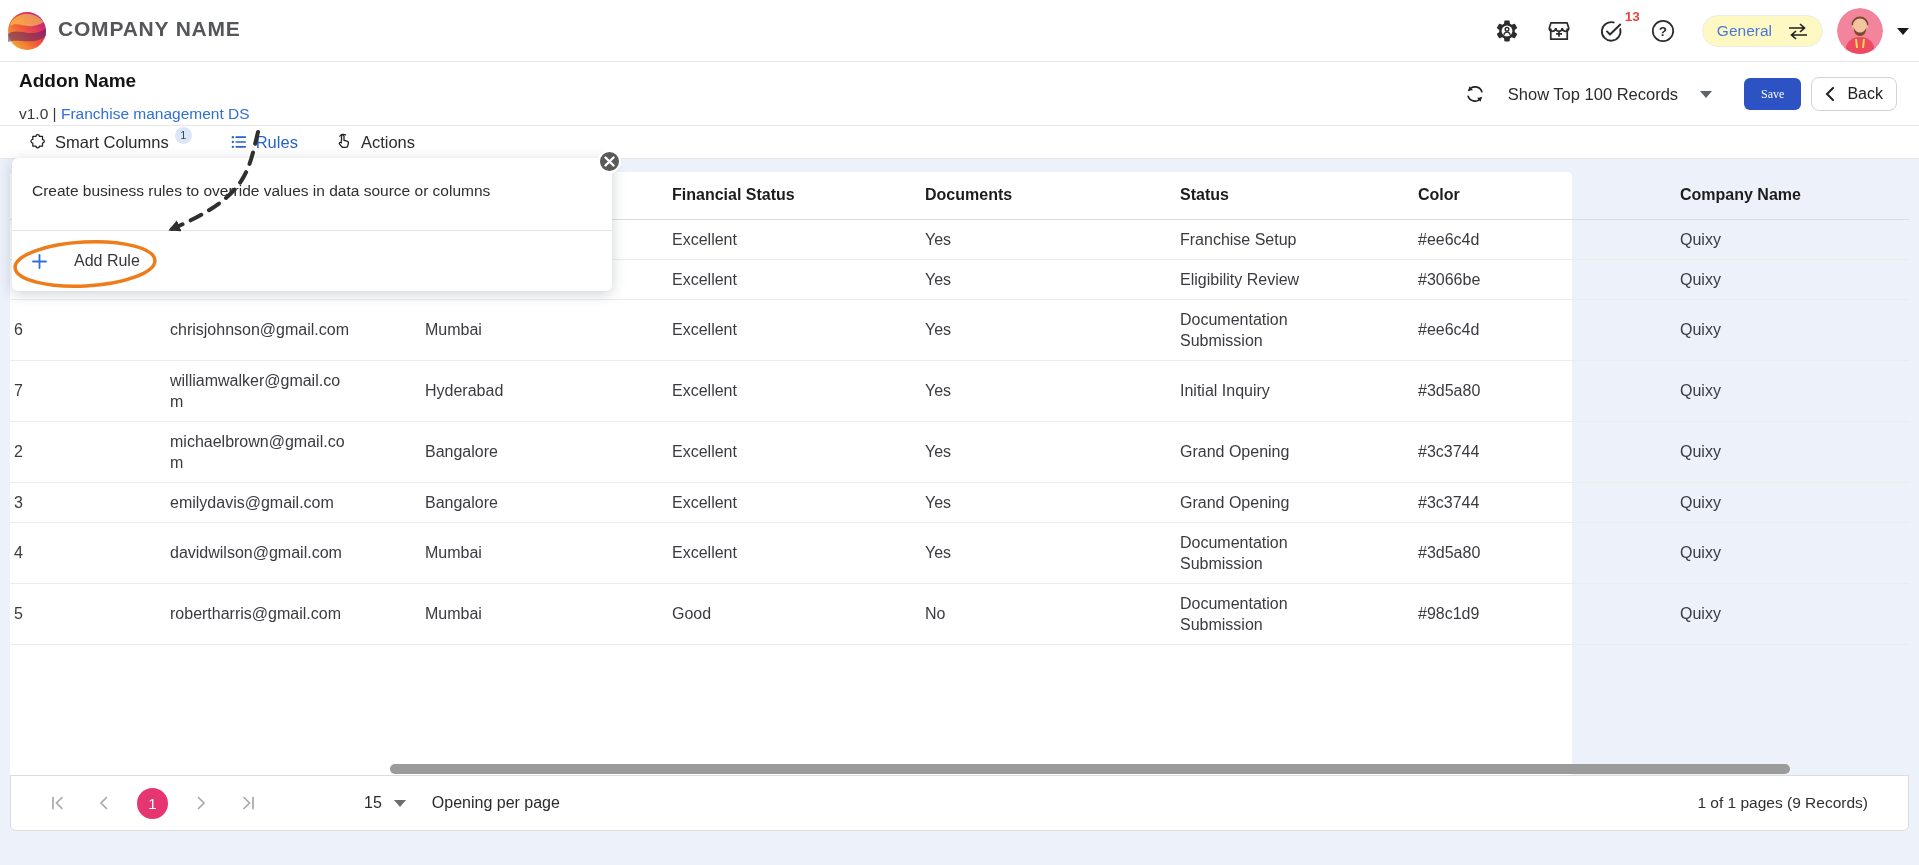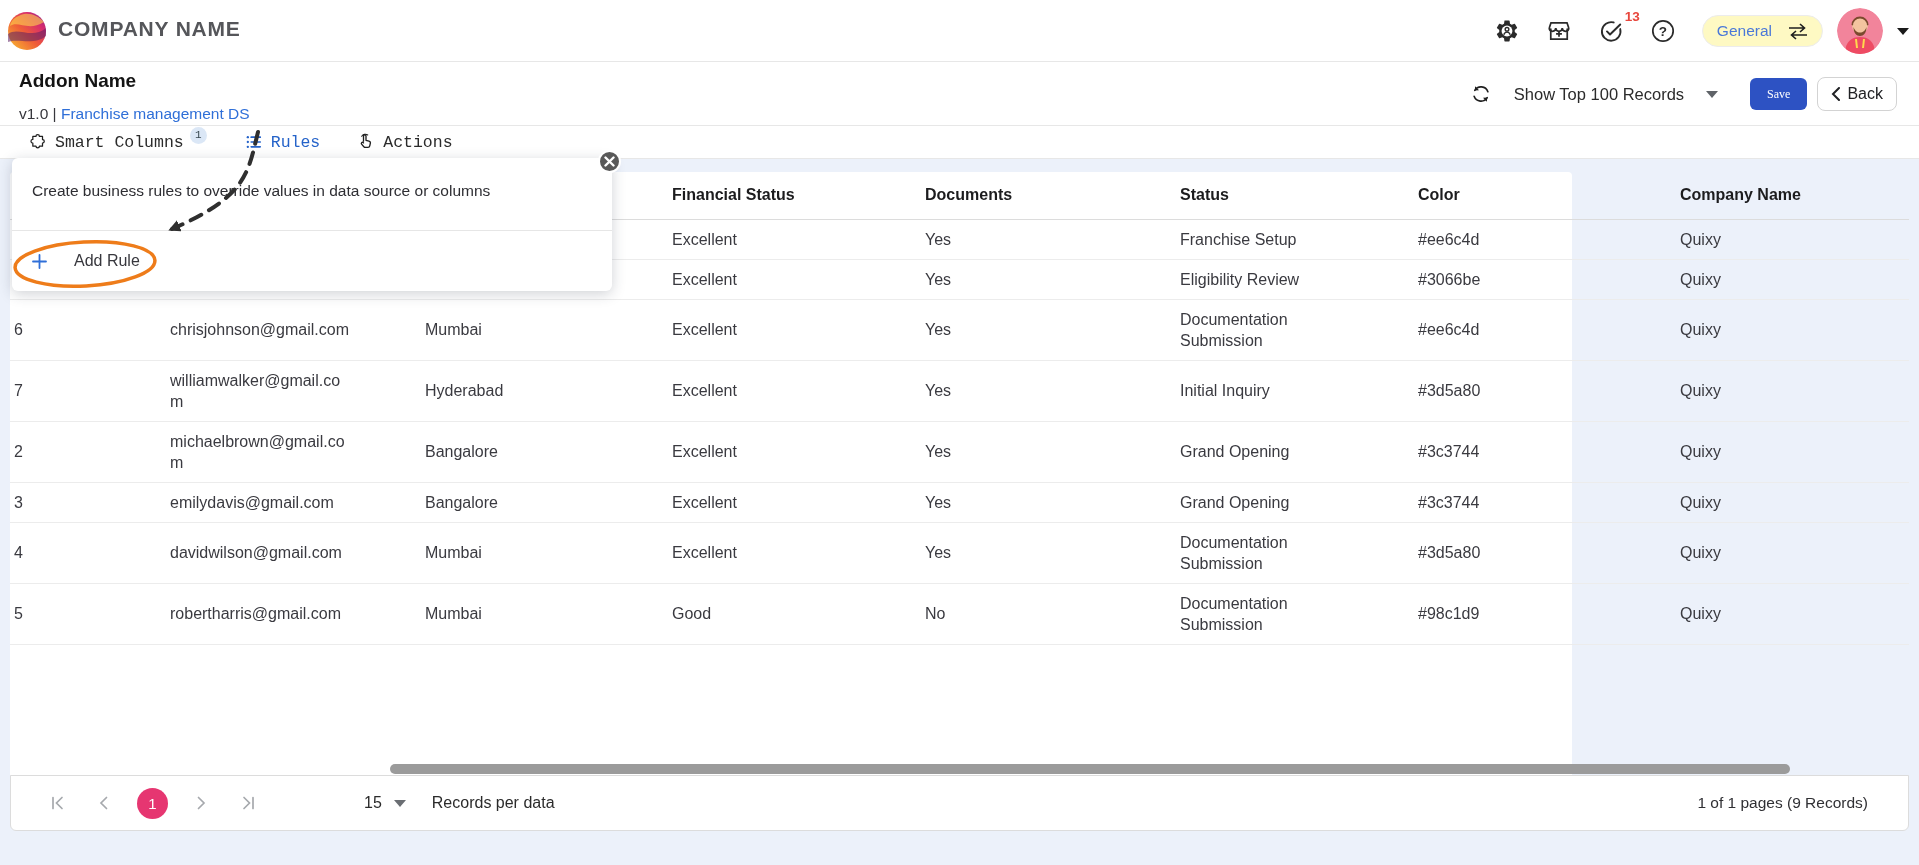--- a/index.html
+++ b/index.html
@@ -30,25 +30,25 @@
   .sub-line .ds-link { color:#2f6fd8; cursor:pointer; }
   .header-right { position:absolute; right:22px; top:0; height:64px; display:flex; align-items:center; }
   .refresh { width:22px; height:22px; margin-right:22px; cursor:pointer; }
   .show-records { font-size:16.5px; color:#2b2b2b; cursor:pointer; display:flex; align-items:center; }
   .dd-caret { width:0; height:0; border-left:6px solid transparent; border-right:6px solid transparent;
     border-top:7px solid #5f6368; margin-left:22px; }
   .btn-save { margin-left:32px; background:#2d52c3; color:#fff; border:none; border-radius:6px;
     height:32px; padding:0 17px; font-size:12px; font-family:Liberation Serif, serif; cursor:pointer; }
   .btn-back { margin-left:10px; background:#fff; color:#202124; border:1px solid #d3d3d3; border-radius:8px;
     height:34px; padding:0 13px; font-size:16px; font-family:inherit; cursor:pointer;
-    display:flex; align-items:center; gap:7px; }
+    display:flex; align-items:center; gap:13px; }
 
   
   .tabbar { position:absolute; left:0; top:126px; width:1919px; height:33px;
-    background:#fff; border-bottom:1px solid #e7e7e7; display:flex; align-items:center; padding-left:28px;font-family:Liberation Mono, monospace; }
+    background:#fff; border-bottom:1px solid #e7e7e7; display:flex; align-items:center; padding-left:28px; }
   .tab { display:flex; align-items:center; gap:7px; margin-right:36px; font-size:16.5px; color:#2b2b2b; cursor:pointer; }
   .tab.active { color:#2563c9; }
   .sup-badge { background:#dbe7f6; color:#37474f; font-size:11px; border-radius:50%;
     width:17px; height:17px; display:flex; align-items:center; justify-content:center;
     position:relative; top:-7px; left:-1px; }
 
   
   .table-panel { position:absolute; left:10px; top:172px; width:1562px; height:603px;
     background:#fff; border-radius:4px 4px 0 0; }
   table { border-collapse:collapse; table-layout:fixed; width:1899px; }
@@ -338,21 +338,21 @@
     <div class="pg-btn">
       <svg width="15" height="14" viewBox="0 0 15 14">
           <path d="M12 1.5 V12.5 M3 1.5 L8.5 7 L3 12.5" fill="none" stroke="#a6a9ad" stroke-width="1.7" stroke-linecap="round"></path>
         </svg>
     </div>
   </div>
   <div class="pg-size">
     <span class="num">15</span>
     <span class="dd-caret"></span>
   </div>
-  <div class="pg-label">Records per data</div>
+  <div class="pg-label">Opening per page</div>
   <div class="pg-summary">1 of 1 pages (9 Records)</div>
 </div>
 
 <div class="popover">
   <div class="popover-text">Create business rules to override values in data source or columns</div>
   <div class="popover-footer">
     <div class="add-rule">
       <svg width="15" height="15" viewBox="0 0 15 15">
         <path d="M7.5 1 V14 M1 7.5 H14" stroke="#2f6fd8" stroke-width="1.8" stroke-linecap="round"></path>
       </svg>

